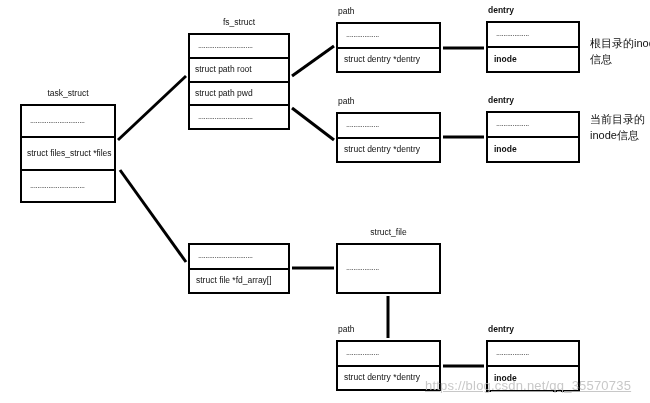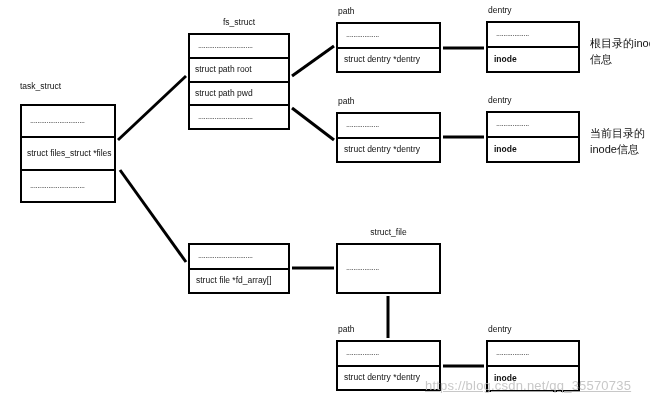--- a/index.html
+++ b/index.html
@@ -57,21 +57,21 @@
   .row.bold {
     font-weight: bold;
   }
   .caption {
     position: absolute;
     font-size: 8.5px;
     white-space: nowrap;
     line-height: 1.1;
   }
   .caption.bold {
-    font-weight: normal;
+    font-weight: bold;
   }
   .note {
     position: absolute;
     font-size: 11px;
     line-height: 1.45;
     white-space: nowrap;
   }
   .watermark {
     position: absolute;
     font-size: 13px;
@@ -90,21 +90,21 @@
       <line x1="120" y1="170" x2="186" y2="262" stroke="#000000" stroke-width="3"></line>
       <line x1="292" y1="76" x2="334" y2="46" stroke="#000000" stroke-width="3"></line>
       <line x1="292" y1="108" x2="334" y2="140" stroke="#000000" stroke-width="3"></line>
       <line x1="443" y1="48" x2="484" y2="48" stroke="#000000" stroke-width="3"></line>
       <line x1="443" y1="137" x2="484" y2="137" stroke="#000000" stroke-width="3"></line>
       <line x1="292" y1="268" x2="334" y2="268" stroke="#000000" stroke-width="3"></line>
       <line x1="388" y1="296" x2="388" y2="338" stroke="#000000" stroke-width="3"></line>
       <line x1="443" y1="366" x2="484" y2="366" stroke="#000000" stroke-width="3"></line>
     </svg>
   <div id="nodes-layer">
-      <div class="caption" style="top: 82px; left: 20px; width: 96px; ">task_struct</div>
+      <div class="caption" style="top: 89px; left: 20px; width: 96px; text-align: center;">task_struct</div>
       <div class="node" style="left: 20px; top: 104px; width: 96px; height: 99px;">
         <div class="row dots">..............................</div>
         <div class="row">struct files_struct  *files</div>
         <div class="row dots">..............................</div>
       </div>
       <div class="caption" style="top: 18px; left: 188px; width: 102px; text-align: center;">fs_struct</div>
       <div class="node" style="left: 188px; top: 33px; width: 102px; height: 97px;">
         <div class="row dots">..............................</div>
         <div class="row">struct path root</div>
         <div class="row">struct path pwd</div>
@@ -148,19 +148,19 @@
       <div class="node" style="left: 486px; top: 340px; width: 94px; height: 52px;">
         <div class="row dots">..................</div>
         <div class="row bold">inode</div>
       </div>
     </div>
   <div id="notes-layer">
       <div class="note" style="left: 590px; top: 36px;">
         <div>根目录的inode</div>
         <div>信息</div>
       </div>
-      <div class="note" style="left: 590px; top: 126px;">
+      <div class="note" style="left: 590px; top: 112px;">
         <div>当前目录的</div>
         <div>inode信息</div>
       </div>
     </div>
   <div class="watermark" style="left: 425px; top: 378px; text-decoration: underline;">https://blog.csdn.net/qq_35570735</div>
 </div>
 
 </body></html>

